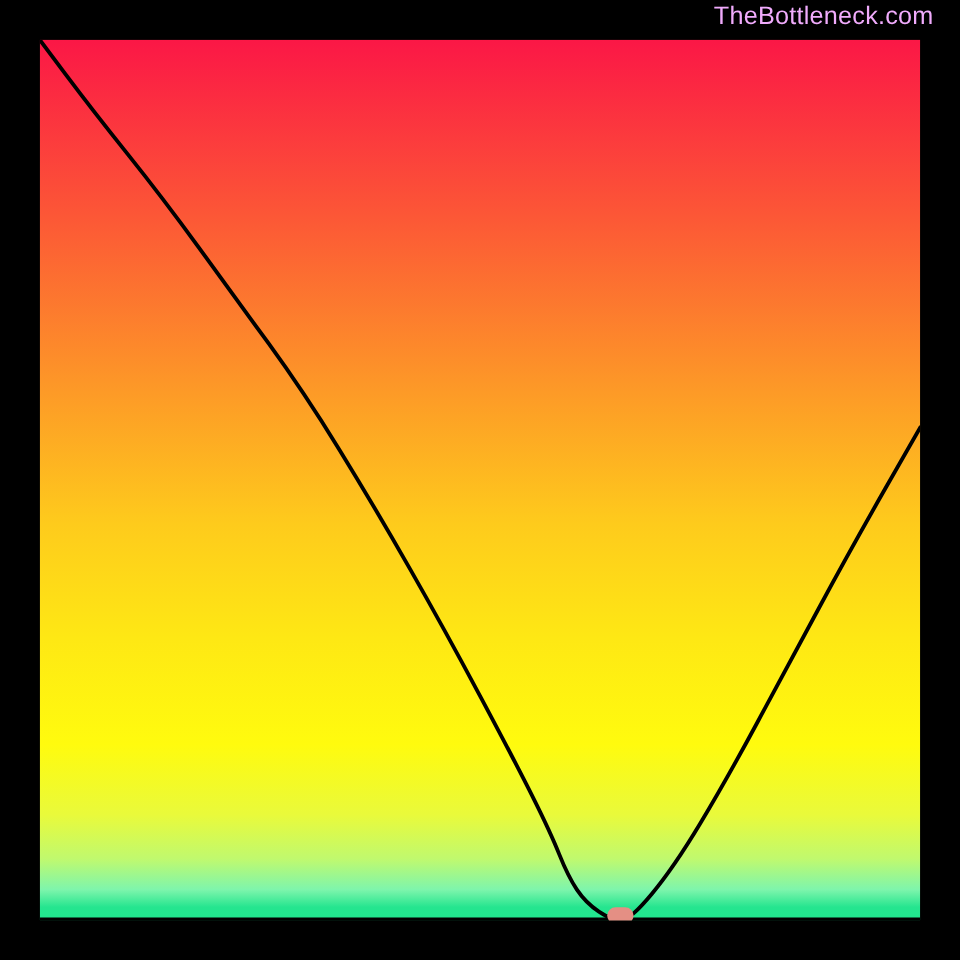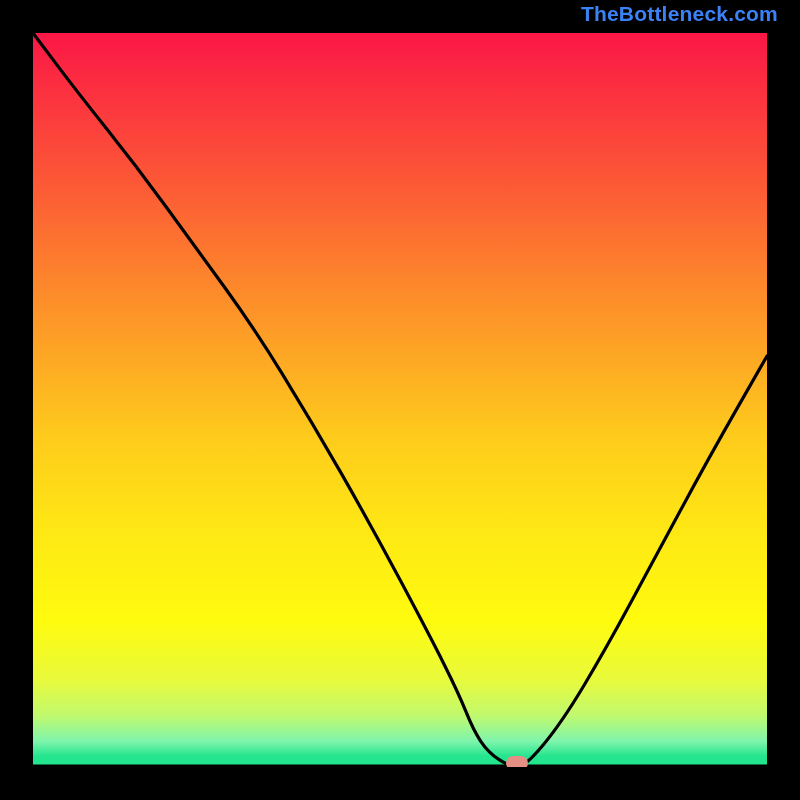--- a/index.html
+++ b/index.html
@@ -13,23 +13,23 @@
   .container {
     position: relative;
     width: 800px;
     height: 800px;
     background: #000;
   }
   .watermark {
     position: absolute;
     top: 2px;
     right: 22px;
-    color: #3b82f6;
+    color: #f0abfc;
     font-size: 21px;
-    font-weight: 700;
+    font-weight: 400;
     letter-spacing: 0.2px;
     text-align: right;
   }
   .plot-area {
     position: absolute;
     left: 33px;
     top: 33px;
     width: 734px;
     height: 734px;
     overflow: hidden;

